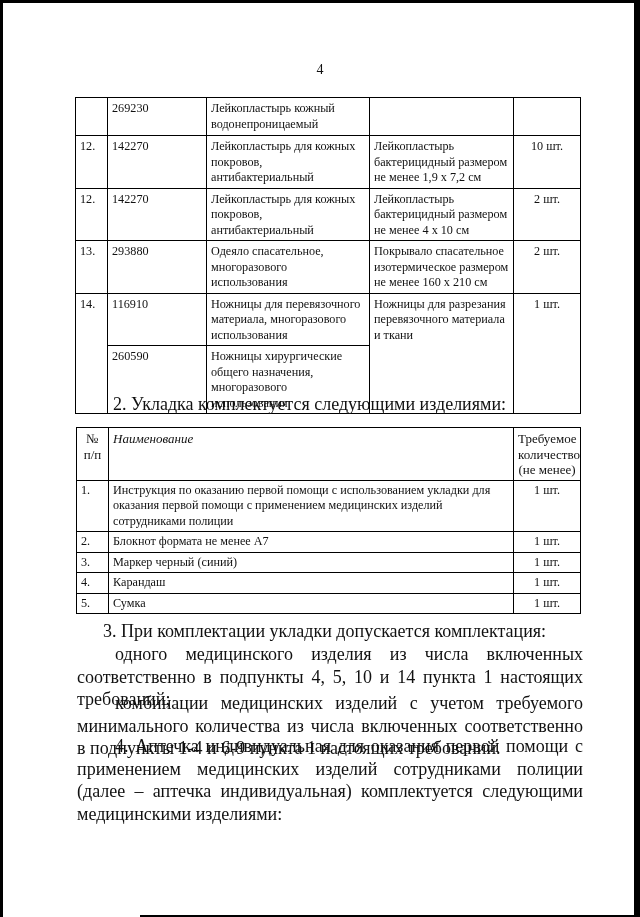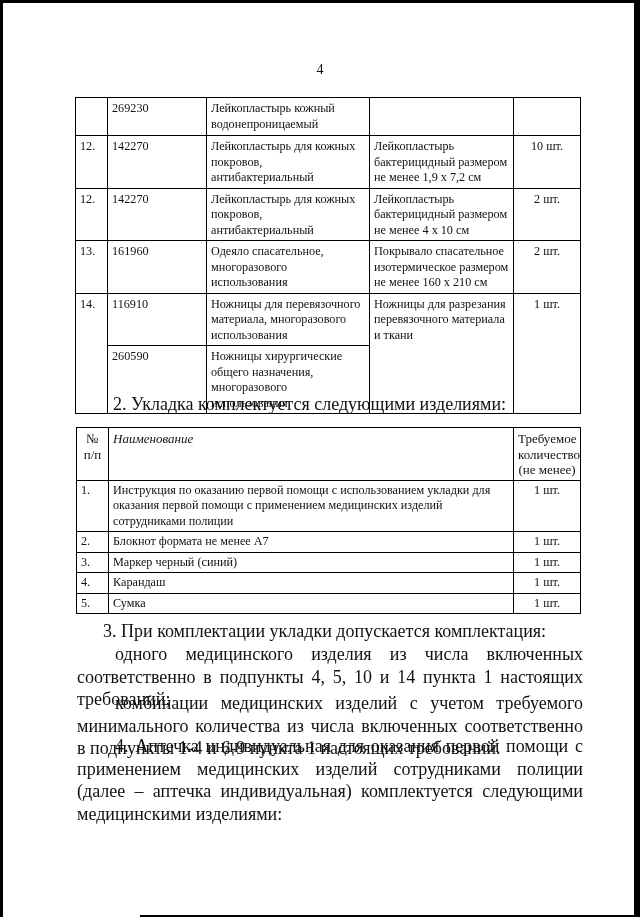--- a/index.html
+++ b/index.html
@@ -76,21 +76,21 @@
   </tr>
   <tr style="height:48px">
     <td>12.</td>
     <td>142270</td>
     <td>Лейкопластырь для кожных покровов, антибактериальный</td>
     <td>Лейкопластырь бактерицидный размером не менее 4 х 10 см</td>
     <td class="qty">2 шт.</td>
   </tr>
   <tr style="height:50px">
     <td>13.</td>
-    <td>161960</td>
+    <td>293880</td>
     <td>Одеяло спасательное, многоразового использования</td>
     <td>Покрывало спасательное изотермическое размером не менее 160 х 210 см</td>
     <td class="qty">2 шт.</td>
   </tr>
   <tr style="height:52px">
     <td rowspan="2">14.</td>
     <td>116910</td>
     <td>Ножницы для перевязочного материала, многоразового использования</td>
     <td rowspan="2">Ножницы для разрезания перевязочного материала и ткани</td>
     <td rowspan="2" class="qty">1 шт.</td>

